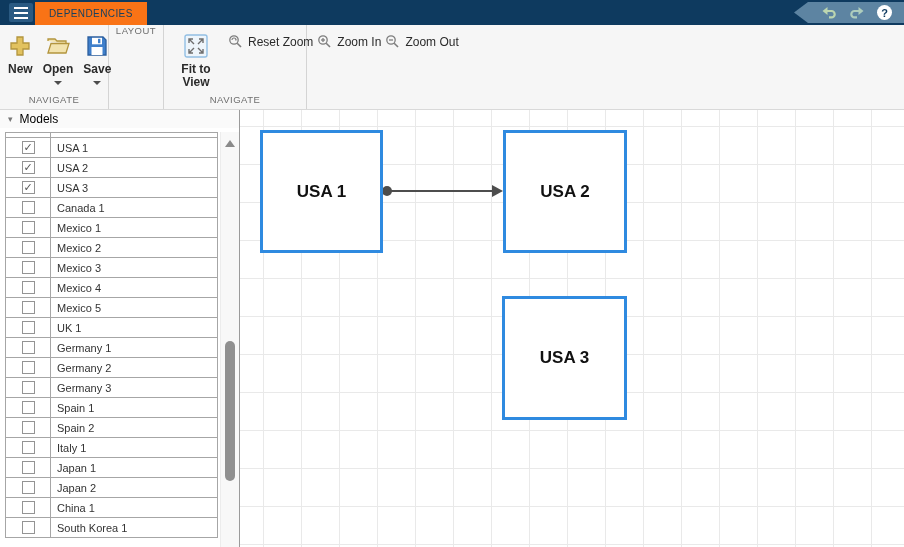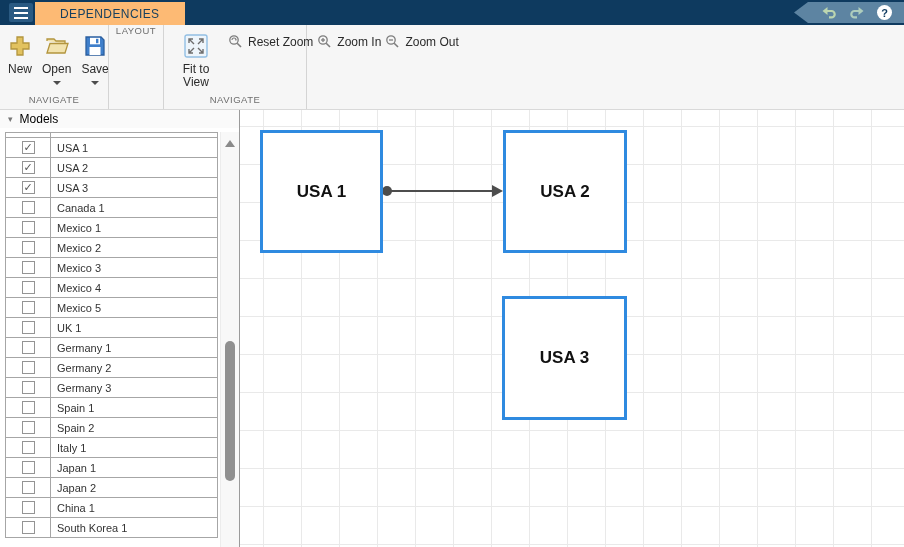--- a/index.html
+++ b/index.html
@@ -5,40 +5,40 @@
   * { margin:0; padding:0; box-sizing:border-box; }
   html,body { width:904px; height:547px; overflow:hidden;
     font-family:"Liberation Sans", sans-serif; background:#fff; }
 
   
   .titlebar { position:relative; height:25px; background:#0e3a5f; }
   .hamburger { position:absolute; left:9px; top:3px; width:24px; height:19px;
     background:#2a5a82; border-radius:2px; display:flex; flex-direction:column;
     justify-content:center; align-items:center; gap:3px; cursor:pointer; }
   .hamburger i { display:block; width:14px; height:2px; background:#fff; }
-  .tab { position:absolute; left:35px; top:2px; height:23px; padding:0 25px;
-    background:#fdba74; color:#17405f; font-size:12px; letter-spacing:.4px;
+  .tab { position:absolute; left:35px; top:2px; height:23px; padding:0 14px;
+    background:#f97316; color:#17405f; font-size:10px; letter-spacing:.4px;
     display:flex; align-items:center; }
   .qat { position:absolute; right:0; top:2px; height:21px; width:110px;
     background:#5d84a2; clip-path:polygon(0 50%, 14px 0, 100% 0, 100% 100%, 14px 100%);
     display:flex; align-items:center; justify-content:flex-end; gap:12px; padding-right:12px; }
   .qbtn { width:16px; height:16px; display:flex; align-items:center; justify-content:center; }
   .help-circle { width:15px; height:15px; border-radius:50%; background:#fff;
     color:#0e3a5f; font-size:11px; font-weight:bold; display:flex; align-items:center;
     justify-content:center; }
 
   
   .ribbon { height:85px; background:#f6f6f6; border-bottom:1px solid #d9d9d9;
     display:flex; align-items:stretch; }
   .rgroup { display:flex; flex-direction:column; border-right:1px solid #d4d4d4; }
   .rgroup .btnrow { flex:1; display:flex; align-items:flex-start; padding-top:5px; }
   .grouplabel { text-align:center; font-size:9.5px; color:#6e6e6e; letter-spacing:.5px;
     padding-bottom:4px; }
   .bigbtn { display:flex; flex-direction:column; align-items:center; cursor:pointer;
-    padding:2px 4px 0 4px; }
+    padding:2px 4px 0 4px;font-weight:bold; }
   .bigbtn .ic { height:27px; display:flex; align-items:center; justify-content:center; }
   .bigbtn .lbl { font-size:12px; color:#2b2b2b; line-height:13px; text-align:center;
     margin-top:4px; white-space:pre-line; }
   .caret { width:0; height:0; border-left:4px solid transparent;
     border-right:4px solid transparent; border-top:4px solid #4d4d4d; margin-top:5px; }
   .caret.hidden { visibility:hidden; }
   .g-diagram { width:109px; }
   .g-diagram .btnrow { padding-left:4px; gap:2px; }
   .g-layout { width:55px; }
   .g-navigate { width:143px; }

